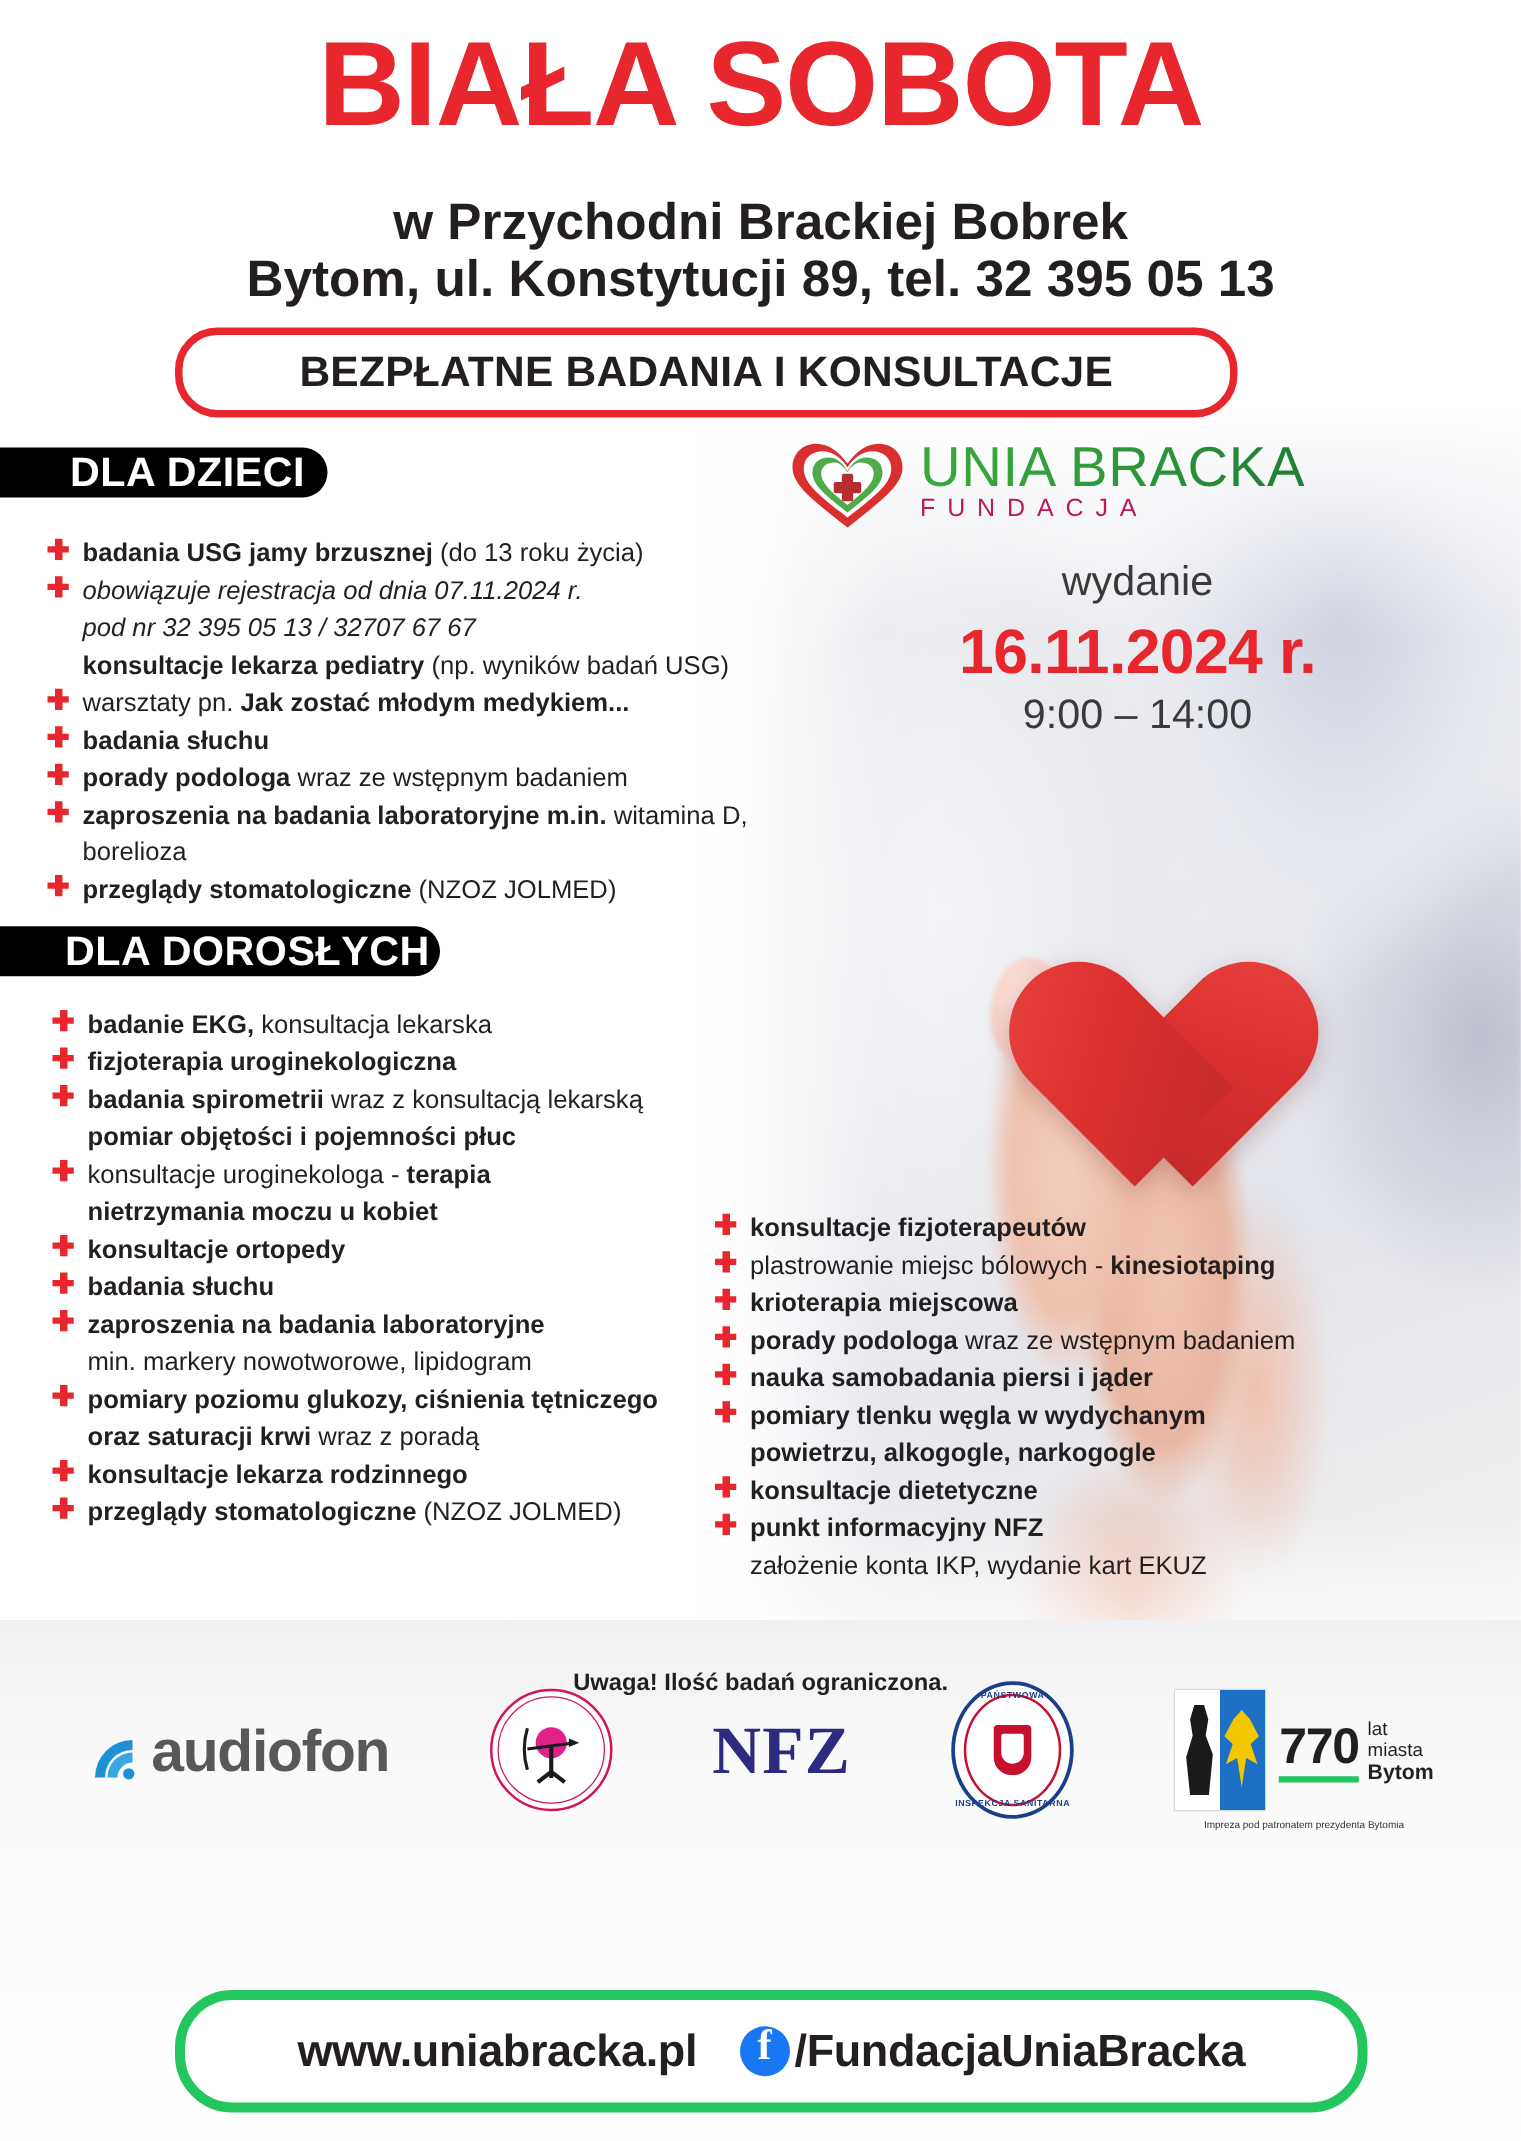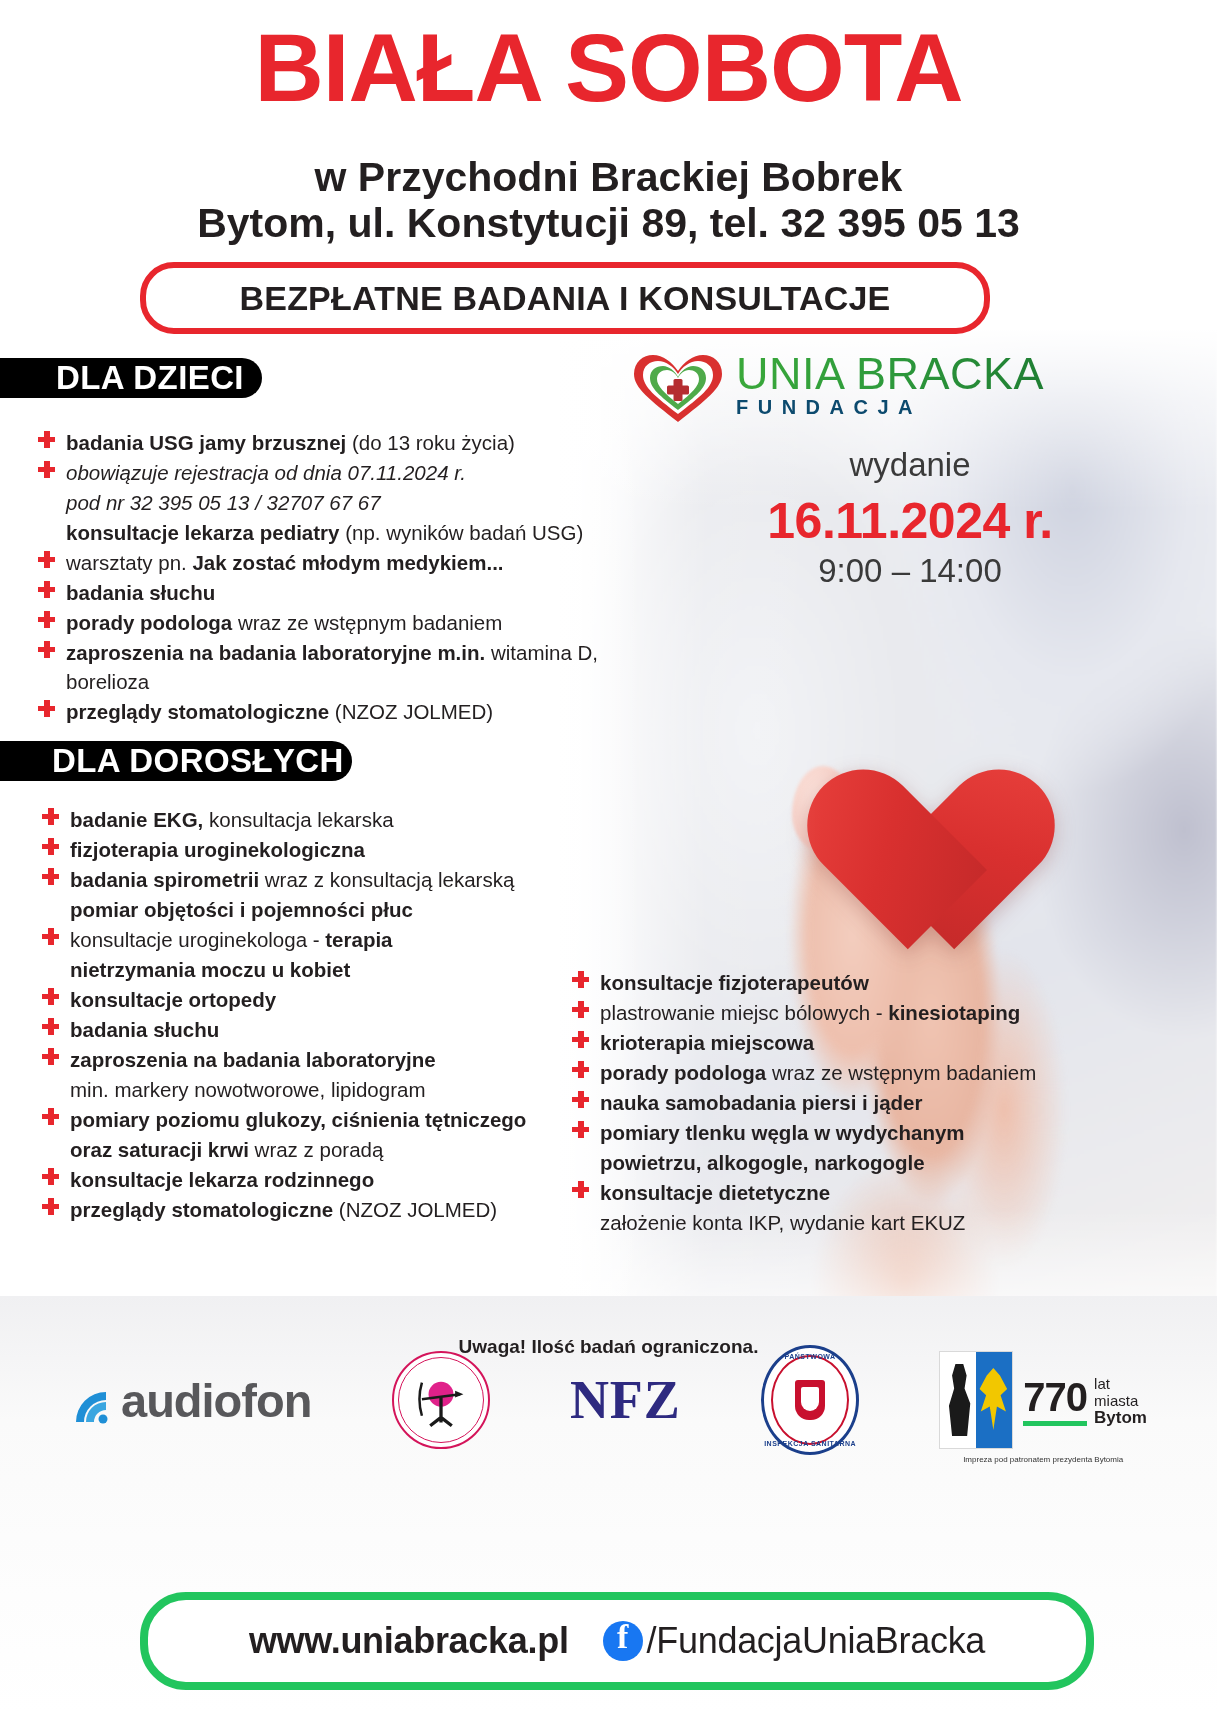--- a/index.html
+++ b/index.html
@@ -120,21 +120,21 @@
   
   .logo{position:absolute;left:630px;top:352px;width:430px;height:72px;}
   .logo .mark{position:absolute;left:0;top:0;width:96px;height:72px;}
   .logo .txt{position:absolute;left:106px;top:-4px;}
   .logo .txt .l1{
     font-size:45px;font-weight:normal;letter-spacing:.5px;line-height:52px;
     background:linear-gradient(90deg,#3aa83a 0%,#2f9c3c 45%,#1f7e33 100%);
     -webkit-background-clip:text;background-clip:text;color:transparent;
   }
   .logo .txt .l2{
-    font-size:20px;font-weight:bold;letter-spacing:9.5px;color:#0c4a6e;margin-top:-4px;
+    font-size:20px;font-weight:normal;letter-spacing:9.5px;color:#be185d;margin-top:-4px;
   }
 
   
   .invite{position:absolute;left:700px;top:446px;width:420px;text-align:center;
     font-size:33px;color:#3a3a3a;}
   .date{position:absolute;left:690px;top:492px;width:440px;text-align:center;
     font-size:50px;font-weight:bold;color:#e8262d;letter-spacing:-.5px;}
   .hours{position:absolute;left:690px;top:552px;width:440px;text-align:center;
     font-size:33px;color:#3a3a3a;}
 
@@ -195,21 +195,21 @@
   .banner{
     position:absolute;left:140px;top:1592px;width:938px;height:82px;
     border:8px solid #22c55e;border-radius:46px;background:#fff;
     display:flex;align-items:center;justify-content:center;gap:34px;
   }
   .banner .www{font-size:36px;font-weight:bold;color:#231f20;letter-spacing:-.3px;}
   .banner .fbwrap{display:flex;align-items:center;gap:4px;}
   .fbicon{width:40px;height:40px;border-radius:50%;background:#1877f2;position:relative;}
   .fbicon:after{content:"f";position:absolute;left:0;top:-3px;width:40px;text-align:center;
       font-size:34px;font-weight:bold;color:#fff;font-family:"Liberation Serif",serif;}
-  .banner .fbtxt{font-size:36px;font-weight:normal;color:#231f20;letter-spacing:-.3px;}
+  .banner .fbtxt{font-size:36px;font-weight:bold;color:#231f20;letter-spacing:-.3px;}
 </style>
 </head>
 <body>
 
 <div class="poster">
 
   <div class="photo">
     <div class="coat"></div>
     <div class="hand"></div>
     <div class="nail"></div>
@@ -277,20 +277,21 @@
     </ul>
   <ul class="items adults-right">
       <li><span class="plus"></span><span class="b">konsultacje fizjoterapeutów</span></li>
       <li><span class="plus"></span><span>plastrowanie miejsc bólowych - </span><span class="b">kinesiotaping</span></li>
       <li><span class="plus"></span><span class="b">krioterapia miejscowa</span></li>
       <li><span class="plus"></span><span class="b">porady podologa</span><span> wraz ze wstępnym badaniem</span></li>
       <li><span class="plus"></span><span class="b">nauka samobadania piersi i jąder</span></li>
       <li><span class="plus"></span><span class="b">pomiary tlenku węgla w wydychanym</span></li>
       <li class="nomark"><span class="b">powietrzu, alkogogle, narkogogle</span></li>
       <li><span class="plus"></span><span class="b">konsultacje dietetyczne</span></li>
+      <li><span class="plus"></span><span class="b">punkt informacyjny NFZ</span></li>
       <li class="nomark"><span>założenie konta IKP, wydanie kart EKUZ</span></li>
     </ul>
 
   <div class="footer"></div>
   <div class="note">Uwaga! Ilość badań ograniczona.</div>
 
   <div class="sponsors">
 
     <div class="spon">
       <div class="audiofon">

